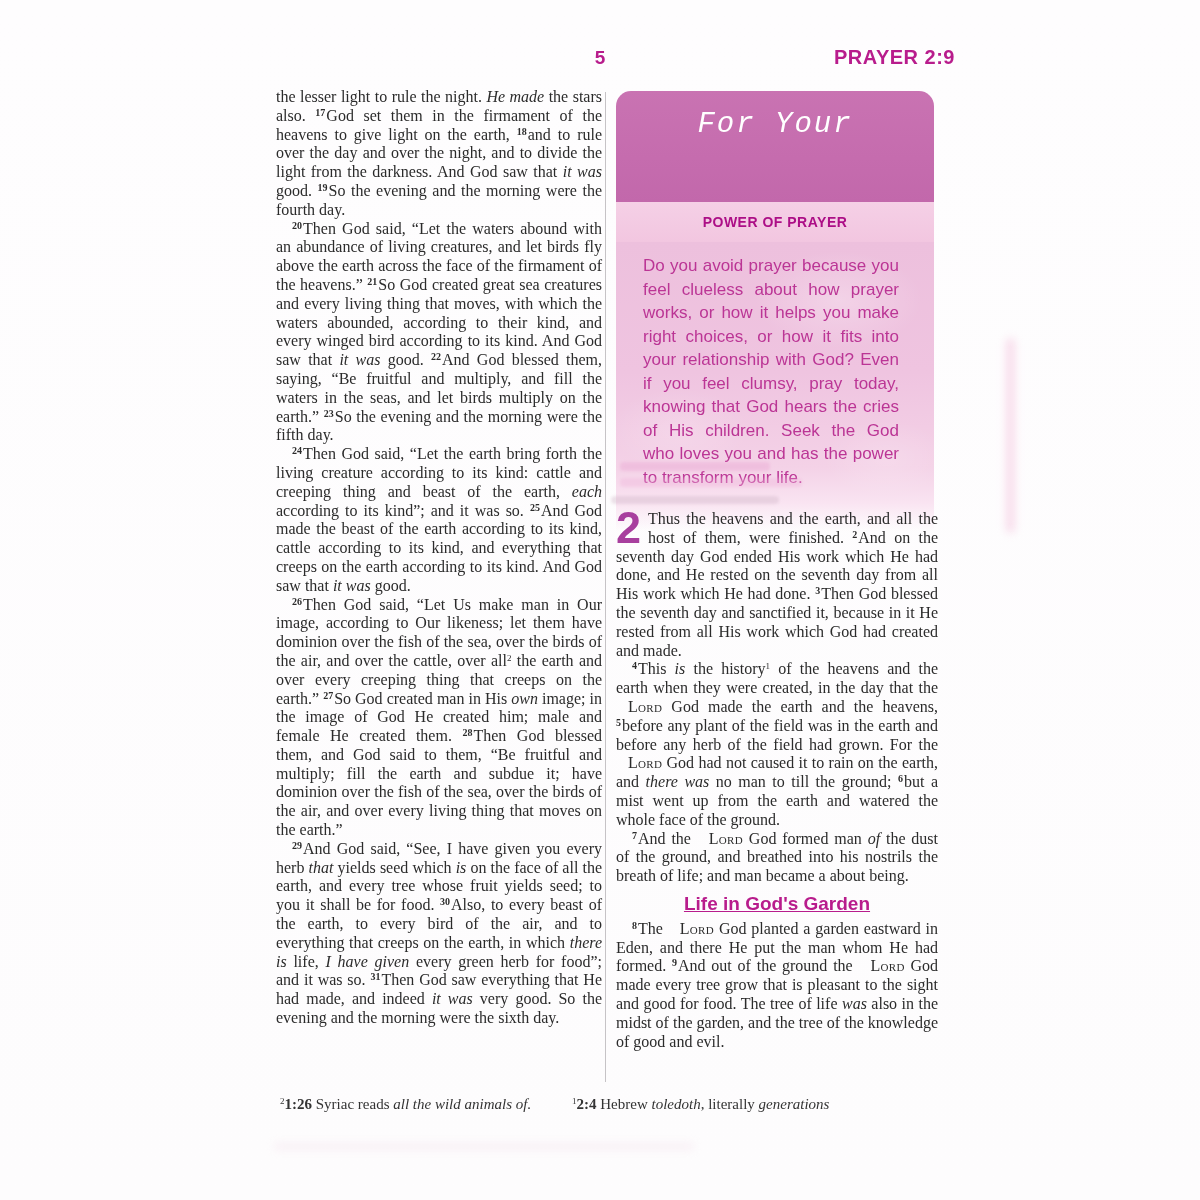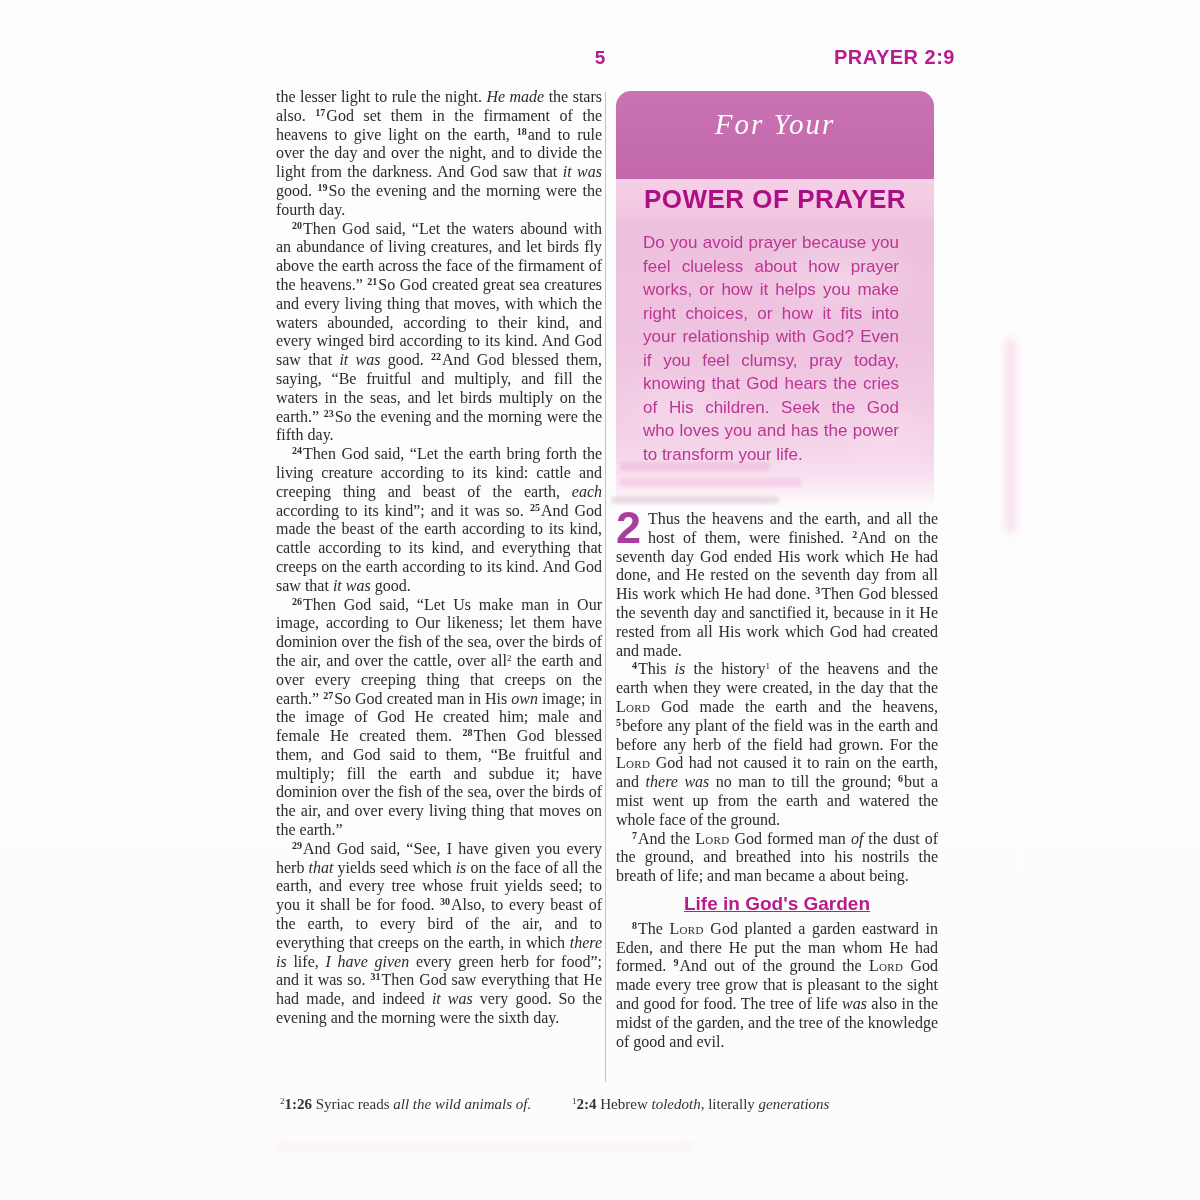--- a/index.html
+++ b/index.html
@@ -40,47 +40,47 @@
   }
   .verse-para{margin:0;}
   .verse-para.indent{text-indent:16px;}
   sup.vnum{
     font-weight:bold;font-size:10px;line-height:0;
     position:relative;top:-5px;vertical-align:baseline;margin-right:1px;
   }
   sup.fnmark{
     font-size:9px;line-height:0;position:relative;top:-5px;vertical-align:baseline;
   }
-  .lord-smallcaps{font-variant:small-caps;letter-spacing:.3px;}
+  .lord-smallcaps{font-variant:small-caps;letter-spacing:.3px;margin-left:12px;}
 
   .left-column{
     position:absolute;left:276px;top:88px;width:326px;
   }
 
   .right-column{
     position:absolute;left:616px;top:88px;width:322px;height:1000px;
   }
 
   
   .callout{
     position:absolute;left:0;top:3px;width:318px;
   }
   .callout-band{
     background:linear-gradient(180deg,#c973b2 0%,#c56cae 60%,#c268ab 100%);
     border-radius:15px 15px 0 0;
-    height:88px;box-sizing:border-box;padding-top:13px;
+    height:111px;box-sizing:border-box;padding-top:13px;
     text-align:center;color:#ffffff;
-    font-family:Liberation Serif, serif;font-style:italic;
+    font-family:Liberation Mono, monospace;font-style:italic;
   }
   .script-line{font-size:29px;line-height:41px;letter-spacing:2px;}
   .callout-strip{
     height:40px;line-height:40px;text-align:center;
     background:linear-gradient(180deg,#f5d0e6 0%,#f2c6e0 100%);
     font-family:"Liberation Sans", sans-serif;font-weight:bold;
-    font-size:26px;letter-spacing:.5px;color:#ac0e86;
+    font-size:14px;letter-spacing:.5px;color:#ac0e86;
   }
   .callout-body{
     box-sizing:border-box;
     min-height:238px;
     padding:12px 35px 42px 27px;
     background:
       radial-gradient(ellipse 120px 70px at 70% 20%, rgba(255,255,255,.28), rgba(255,255,255,0) 70%),
       radial-gradient(ellipse 100px 60px at 20% 65%, rgba(255,255,255,.18), rgba(255,255,255,0) 70%),
       radial-gradient(ellipse 90px 55px at 85% 75%, rgba(255,255,255,.18), rgba(255,255,255,0) 70%),
       linear-gradient(180deg,#edc0dd 0%,#efc4e0 45%,#f4d2e7 78%,#f9e3f1 90%,rgba(250,233,243,0) 100%);

